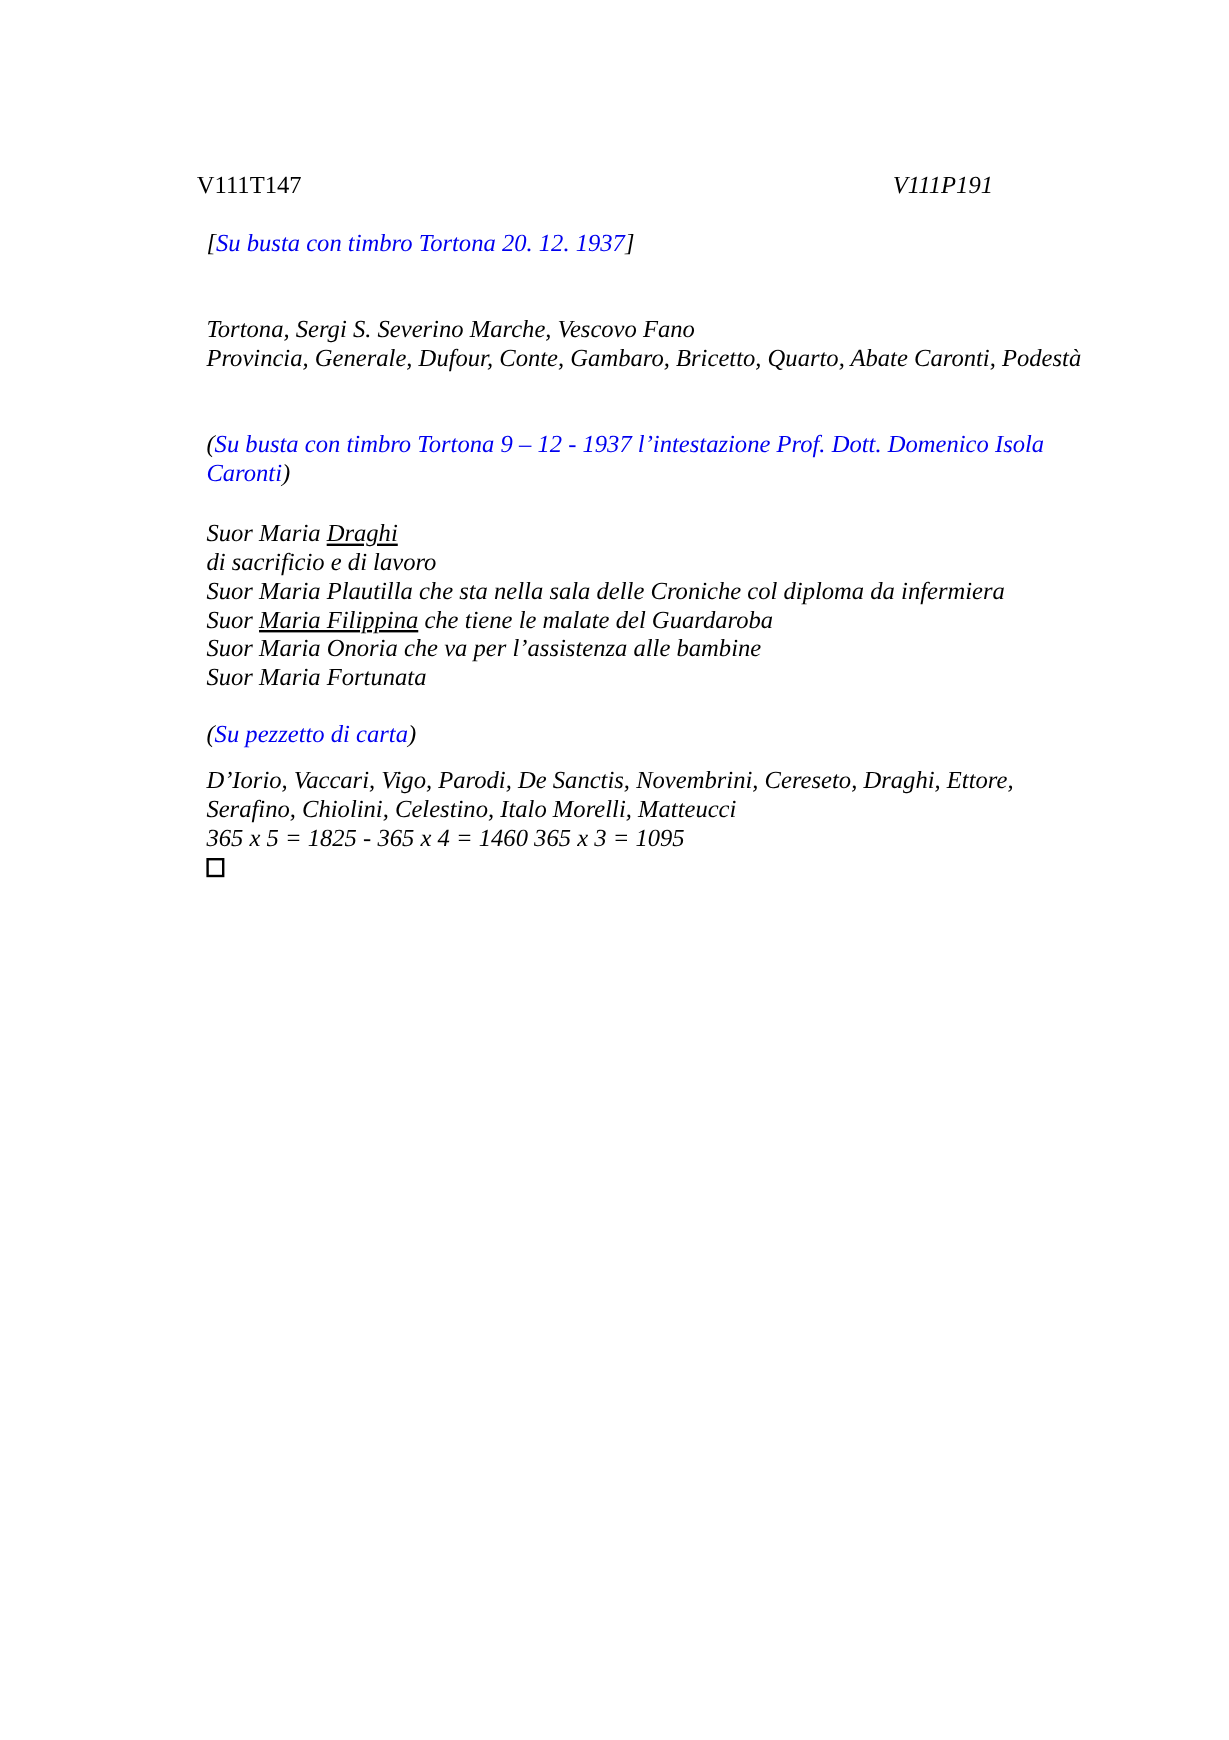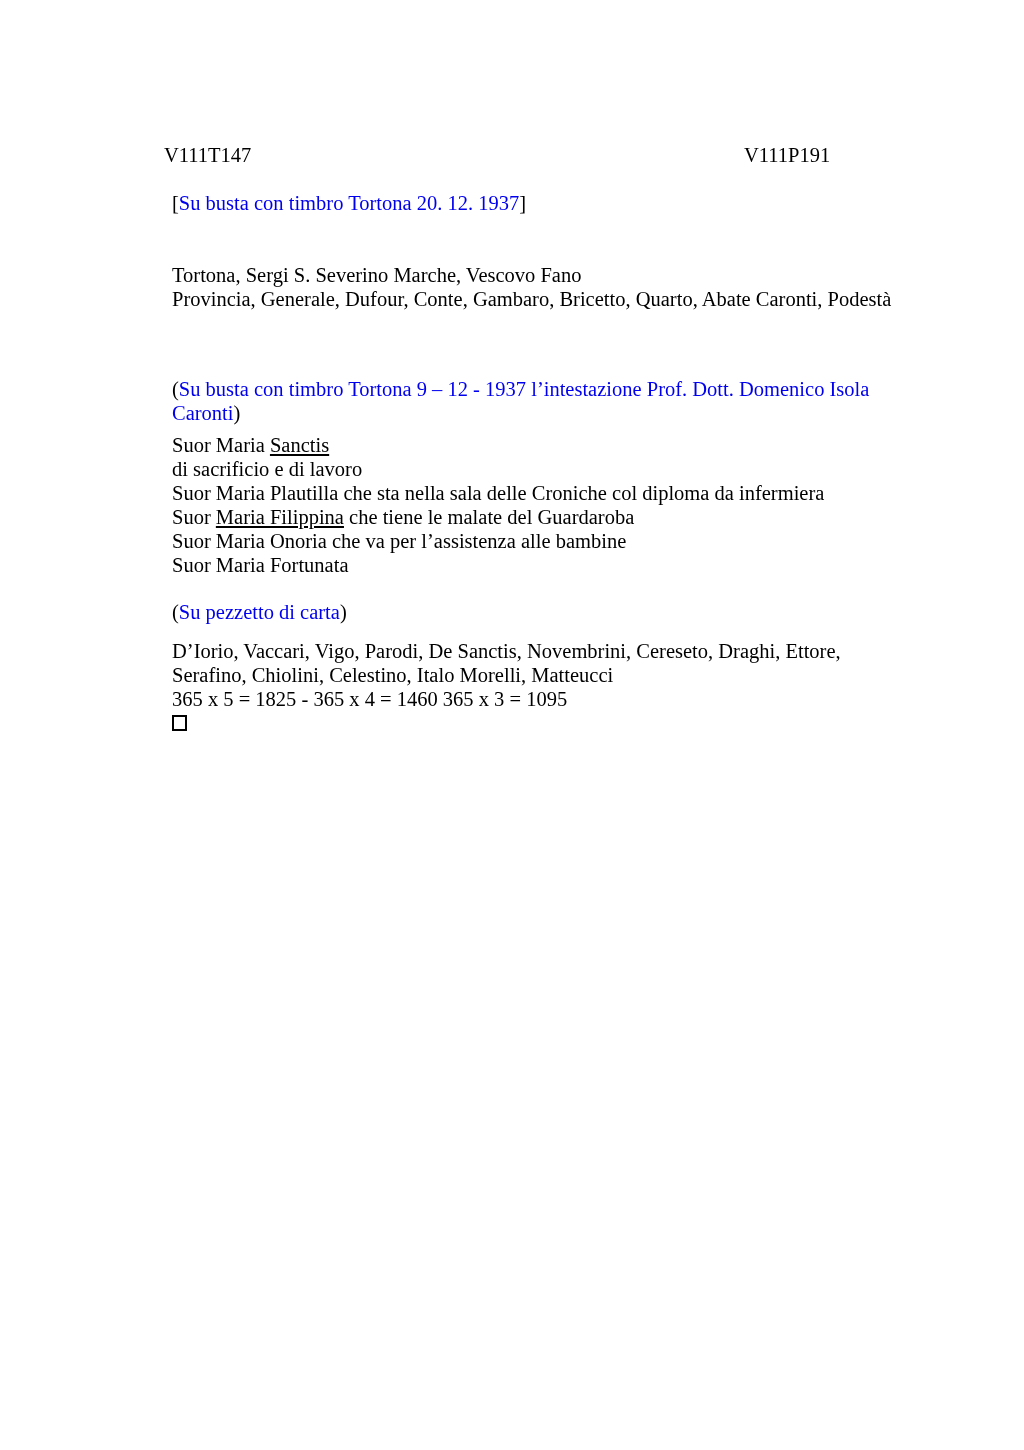--- a/index.html
+++ b/index.html
@@ -19,26 +19,27 @@
   }
   .block {
     position: absolute;
     left: 172px;
     width: 760px;
   }
   .line {
     height: 24px;
     line-height: 24px;
     white-space: pre;
+    font-style: italic;
   }
   .blue { color: var(--annotation-blue, #0000EE); }
   .black { color: var(--ink, #000000); }
   .u { text-decoration: underline; text-underline-offset: 2px; }
   .header-row { position: absolute; left: 164px; top: 143px; width: 760px; height: 24px; line-height: 24px; }
-  .right-code { position: absolute; left: 580px; top: 0; }
+  .right-code { position: absolute; left: 580px; top: 0; font-style: italic; }
   .notdef {
     display: inline-block;
     width: 11px;
     height: 12px;
     border: 2px solid var(--ink, #000000);
     vertical-align: baseline;
     margin-top: 4px;
   }
 </style>
 </head>
@@ -53,27 +54,27 @@
 
   <div class="block" style="top:191px">
     <div class="line"><span class="black">[</span><span class="blue">Su busta con timbro Tortona 20. 12. 1937</span><span class="black">]</span></div>
   </div>
 
   <div class="block" style="top:263px">
     <div class="line">Tortona, Sergi S. Severino Marche, Vescovo Fano</div>
     <div class="line">Provincia, Generale, Dufour, Conte, Gambaro, Bricetto, Quarto, Abate Caronti, Podestà</div>
   </div>
 
-  <div class="block" style="top:377px">
+  <div class="block" style="top:359px">
     <div class="line"><span class="black">(</span><span class="blue">Su busta con timbro Tortona 9 – 12 - 1937 l’intestazione Prof. Dott. Domenico Isola</span></div>
     <div class="line"><span class="blue">Caronti</span><span class="black">)</span></div>
   </div>
 
   <div class="block" style="top:433px">
-    <div class="line"><span>Suor Maria </span><span class="u">Sanctis</span></div>
+    <div class="line"><span>Suor Maria </span><span class="u">Draghi</span></div>
     <div class="line">di sacrificio e di lavoro</div>
     <div class="line">Suor Maria Plautilla che sta nella sala delle Croniche col diploma da infermiera</div>
     <div class="line"><span>Suor </span><span class="u">Maria Filippina</span><span> che tiene le malate del Guardaroba</span></div>
     <div class="line">Suor Maria Onoria che va per l’assistenza alle bambine</div>
     <div class="line">Suor Maria Fortunata</div>
   </div>
 
   <div class="block" style="top:600px">
     <div class="line"><span class="black">(</span><span class="blue">Su pezzetto di carta</span><span class="black">)</span></div>
   </div>

